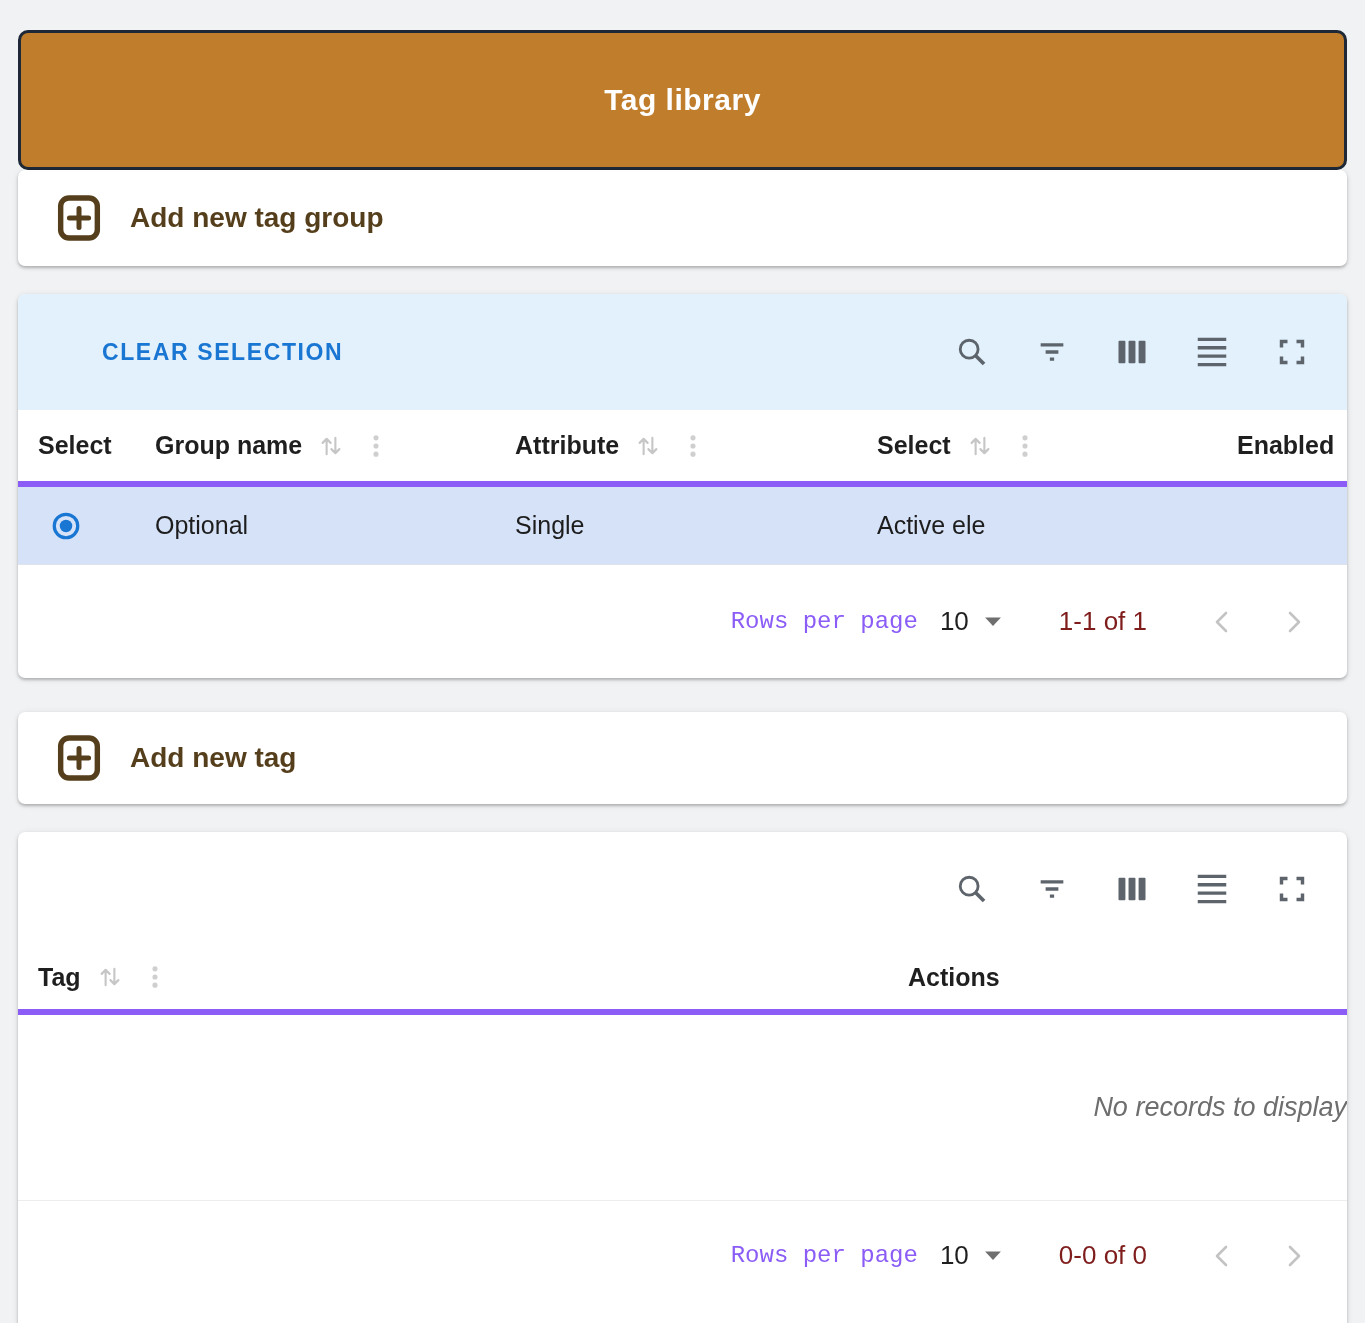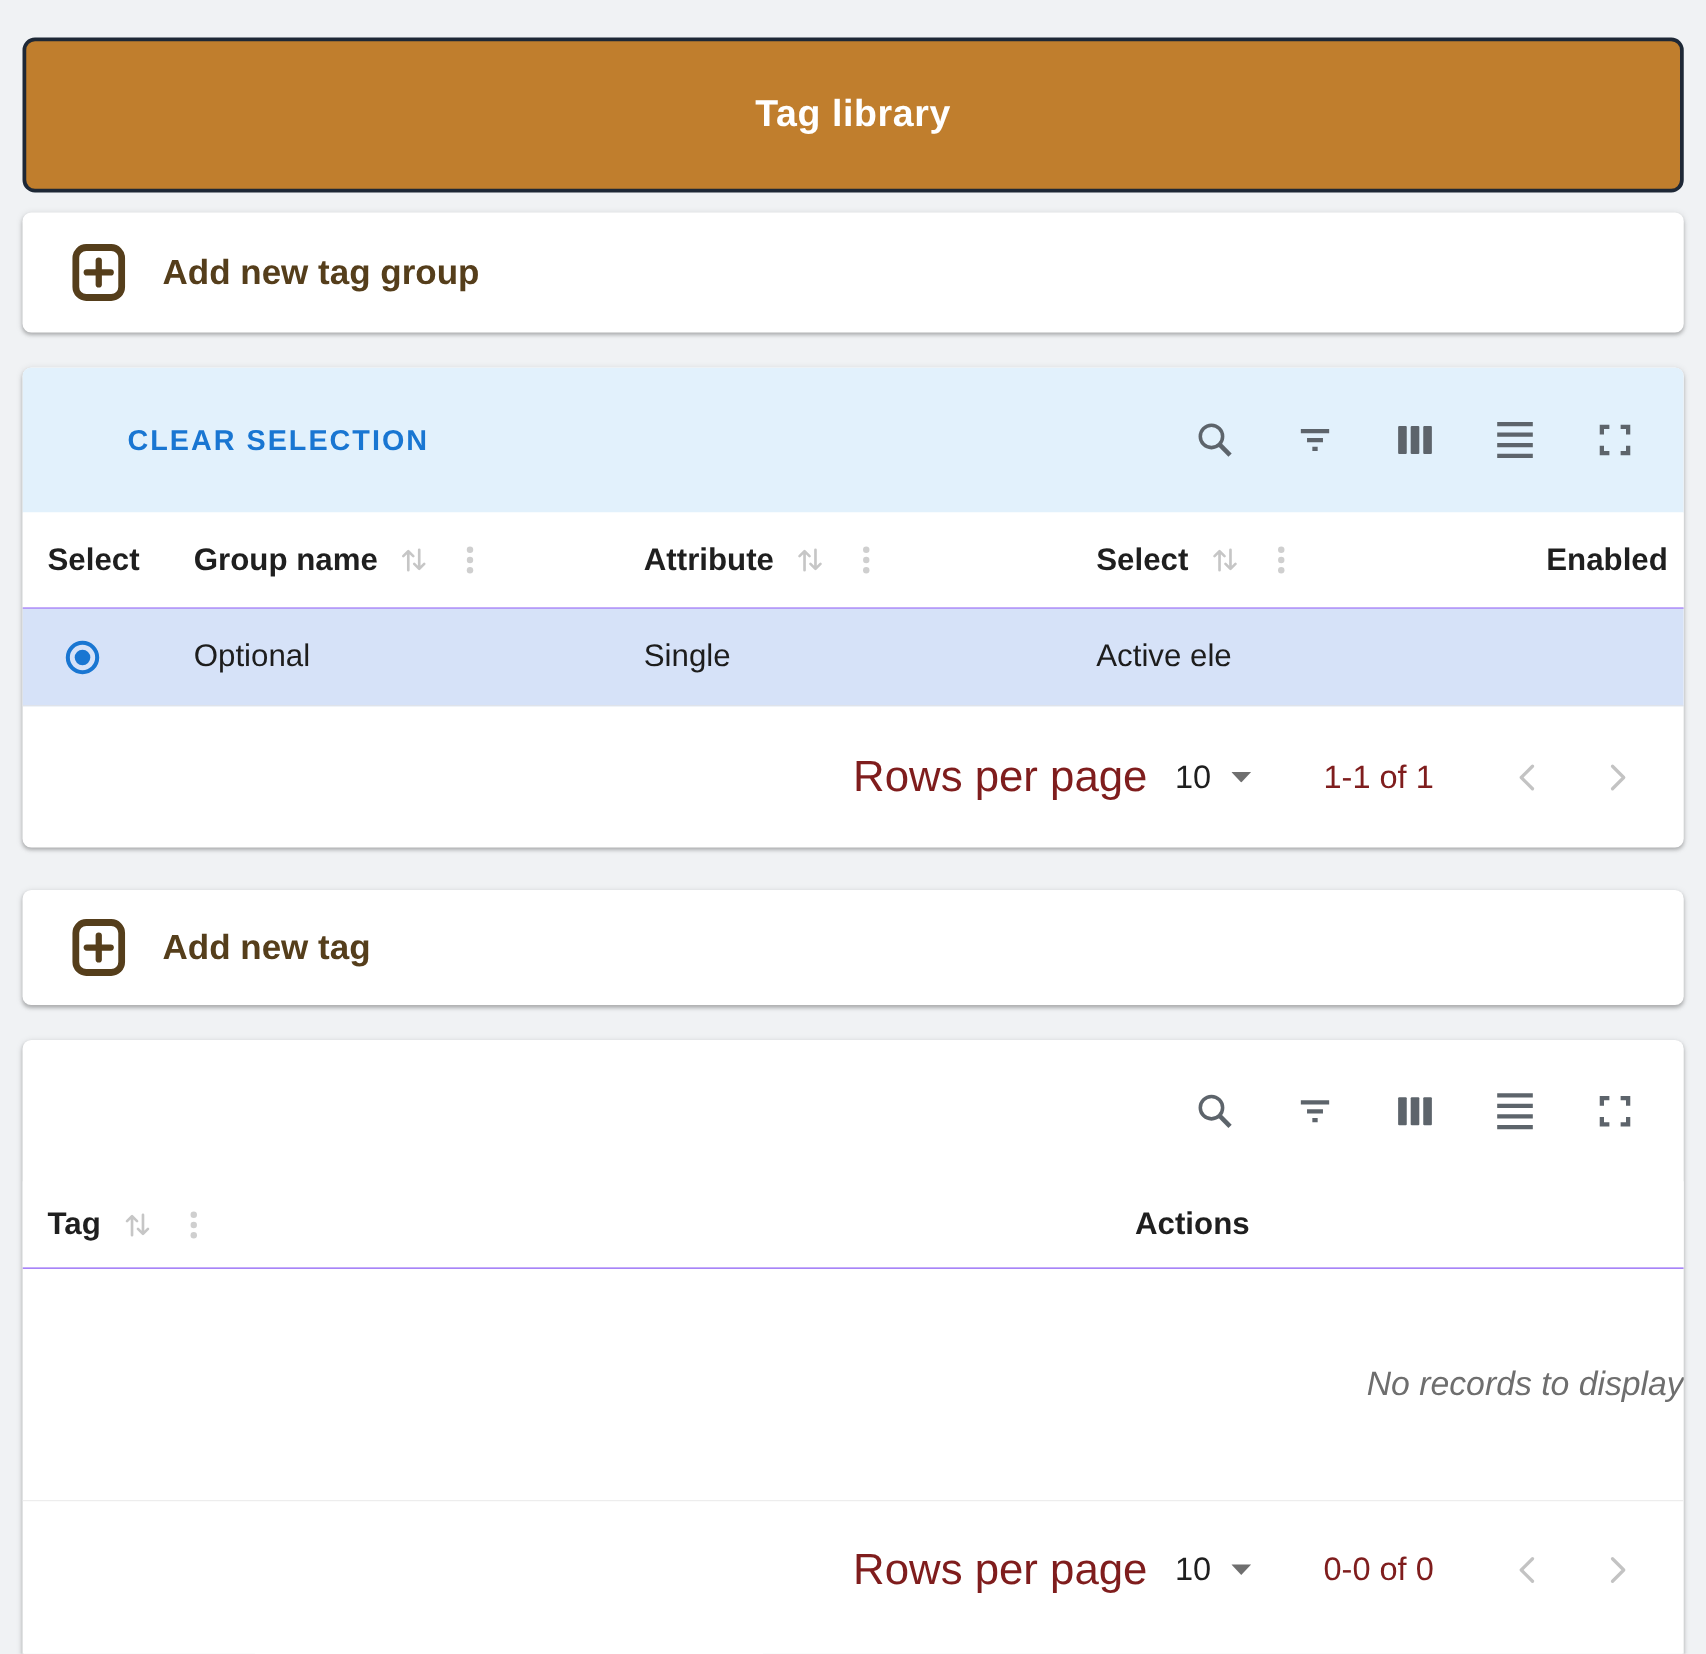--- a/index.html
+++ b/index.html
@@ -8,21 +8,21 @@
     background: #f0f2f4;
     font-family: "Liberation Sans", sans-serif;
     overflow: hidden;
     -webkit-font-smoothing: antialiased;
   }
   .wrap { position: relative; width: 1365px; height: 1323px; }
 
   
   .title-bar {
     position: absolute; left: 18px; top: 30px;
-    width: 1329px; height: 124px;
+    width: 1329px; height: 140px;
     background: #c07e2d;
     border: 3px solid #1e2836;
     border-radius: 10px;
     display: flex; align-items: center; justify-content: center;
   }
   .title-bar .title-text {
     color: #ffffff; font-size: 30px; font-weight: bold; letter-spacing: .5px;
   }
 
   
@@ -63,21 +63,21 @@
   .icon-btn {
     width: 48px; height: 48px;
     background: none; border: none; cursor: pointer;
     display: flex; align-items: center; justify-content: center;
     border-radius: 50%;
   }
 
   
   .thead-row {
     display: grid; align-items: center;
-    border-bottom: 1px solid #8b5cf6;
+    border-bottom: 6px solid #8b5cf6;
     background: #fff;
   }
   .grid-5 { grid-template-columns: 117px 360px 362px 360px minmax(0,1fr); }
   .grid-2 { grid-template-columns: 870px minmax(0,1fr); }
   #group-table-card .thead-row { height: 77px; }
   #tag-table-card .thead-row { height: 70px; }
   .th, .td { padding-left: 20px; white-space: nowrap; overflow: hidden; }
   .th { display: flex; align-items: center; }
   .th .th-label { color: #1f1f1f; font-size: 25px; font-weight: bold; }
   .th .sort-icon { margin-left: 14px; display: inline-flex; cursor: pointer; }
@@ -98,21 +98,21 @@
     height: 185px; display: flex; align-items: center; justify-content: flex-end;
   }
   .empty-text { color: #6e6e6e; font-size: 27px; font-style: italic; }
 
   
   .pagination {
     display: flex; align-items: center; justify-content: flex-end;
     height: 113px; padding-right: 30px;
   }
   #tag-table-card .pagination { height: 110px; border-top: 1px solid #ededed; }
-  .rpp-label { color: #7f1d1d; font-size: 35px; }
+  .rpp-label { color: #8b5cf6; font-size: 24px; font-family: Liberation Mono, monospace; }
   .rpp-select {
     display: flex; align-items: center; gap: 16px;
     margin-left: 22px; cursor: pointer;
     background: none; border: none; font-family: inherit;
   }
   .rpp-value { color: #1f1f1f; font-size: 26px; }
   .range-text { color: #7f1d1d; font-size: 26px; margin-left: 58px; }
   .pager-btn {
     background: none; border: none; padding: 0;
     width: 48px; height: 48px;

